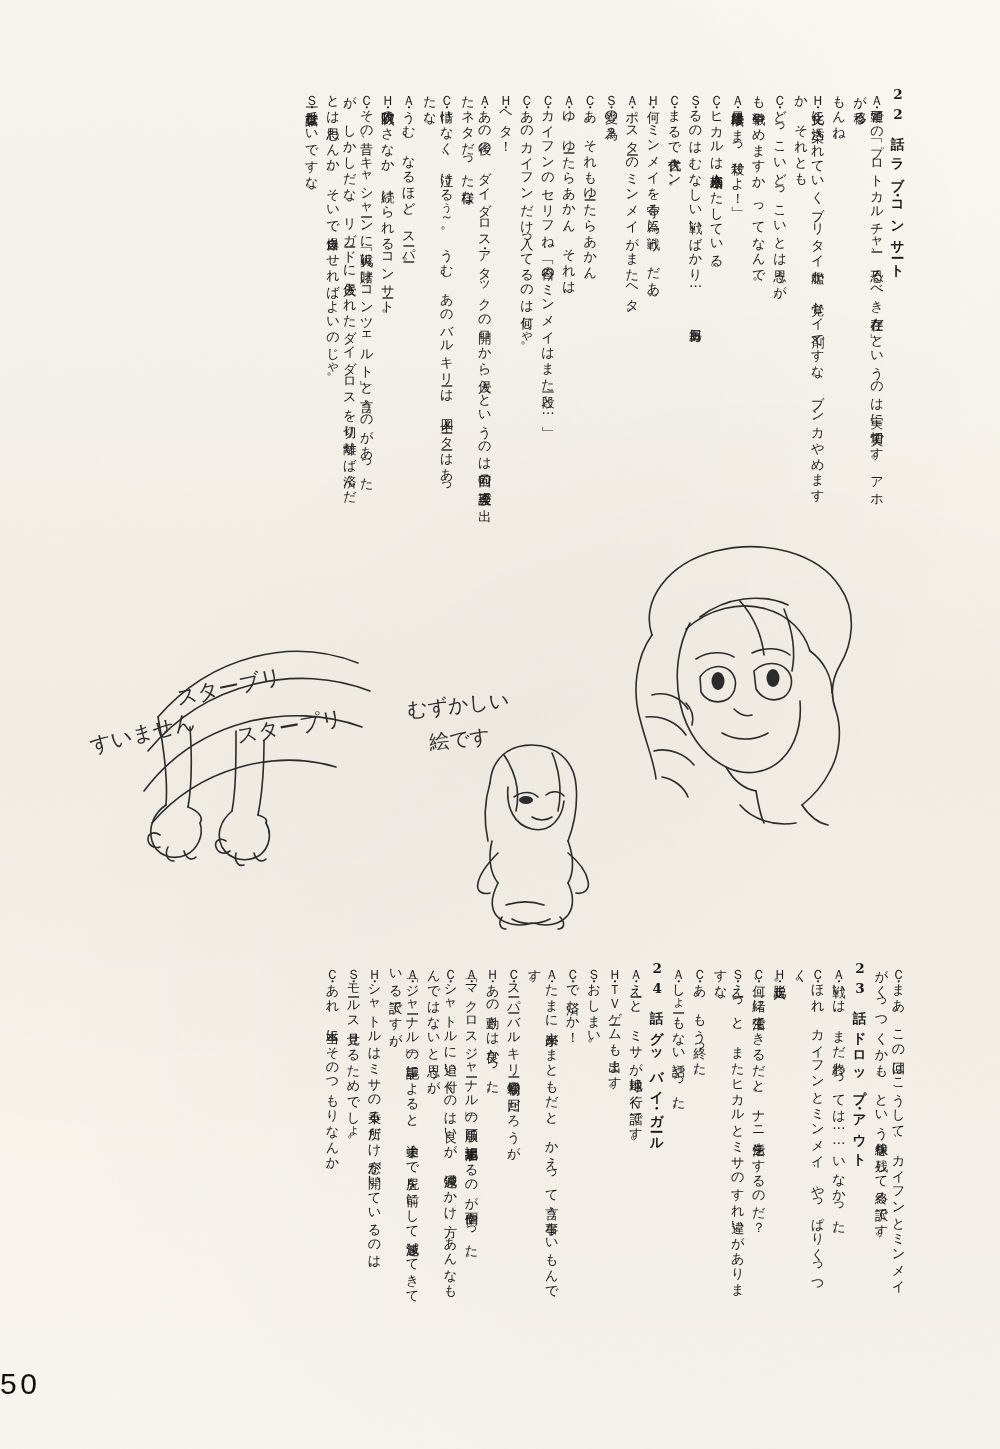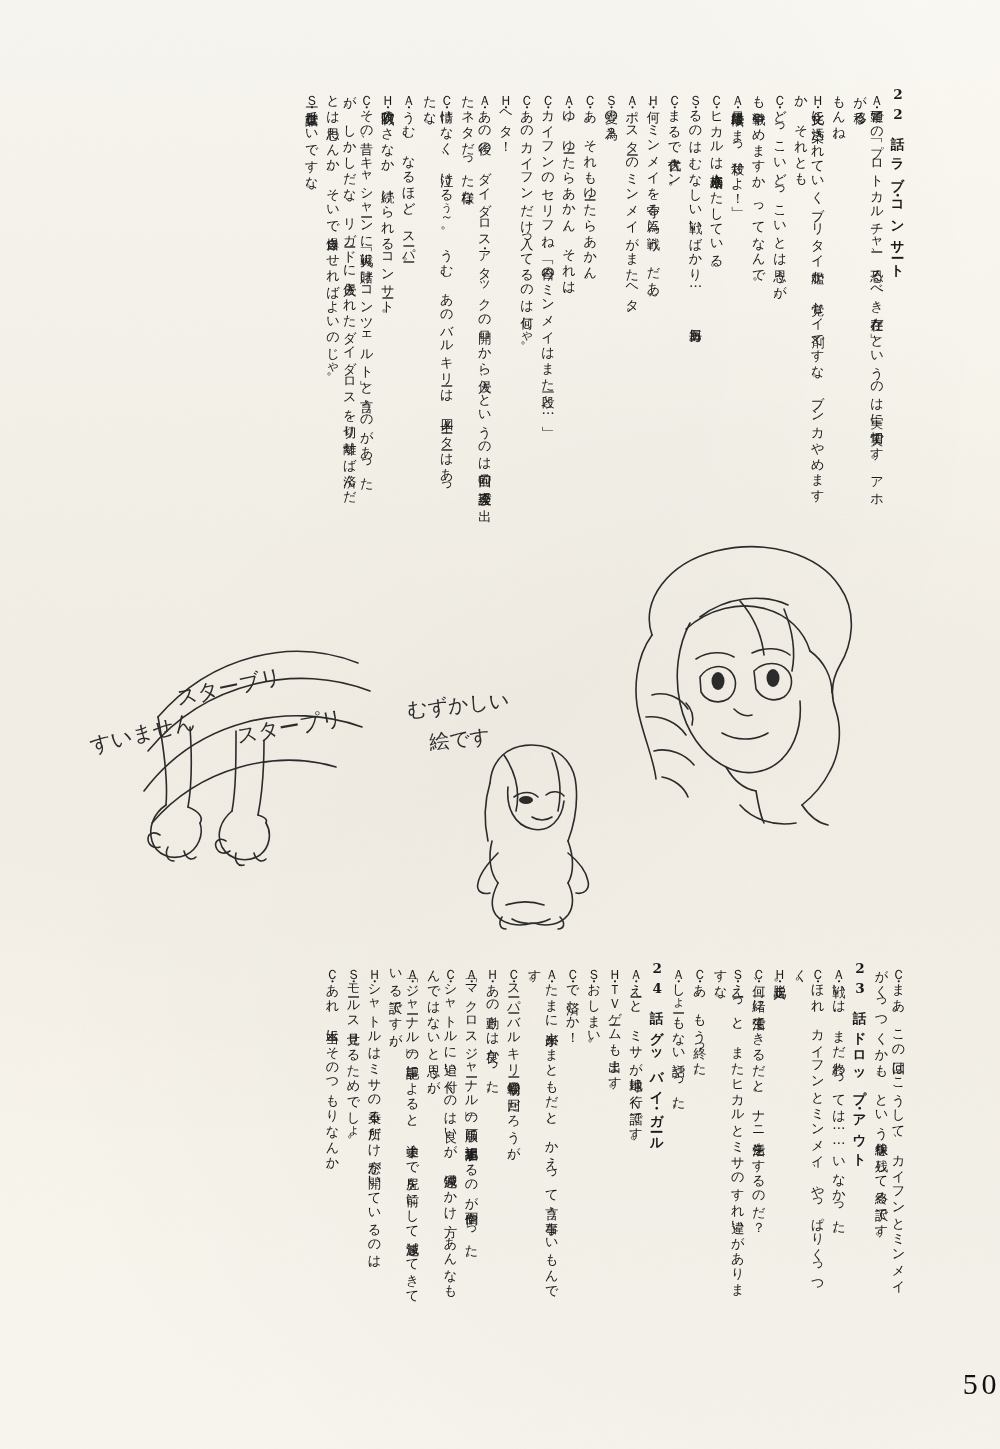--- a/index.html
+++ b/index.html
@@ -68,22 +68,22 @@
     letter-spacing: .30em;
     font-weight: 600;
   }
 
   
   #page-number {
     position: absolute;
     left: 0;
     right: 0;
     bottom: 48px;
-    text-align: right;
-    font-family: Liberation Serif, serif;
+    text-align: left;
+    font-family: Liberation Sans, sans-serif;
     font-size: 30px;
     letter-spacing: .12em;
     color: #111;
     font-weight: 500;
   }
 
   
   #illustration {
     position: absolute;
     top: 505px;

